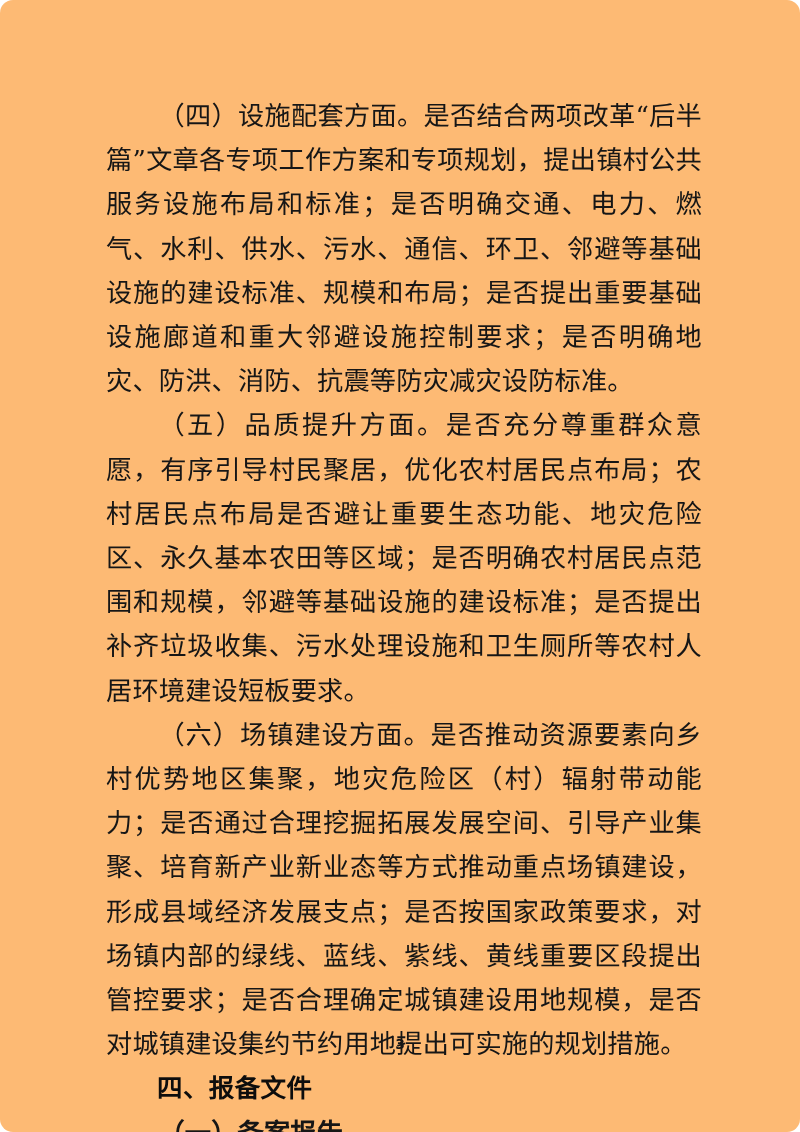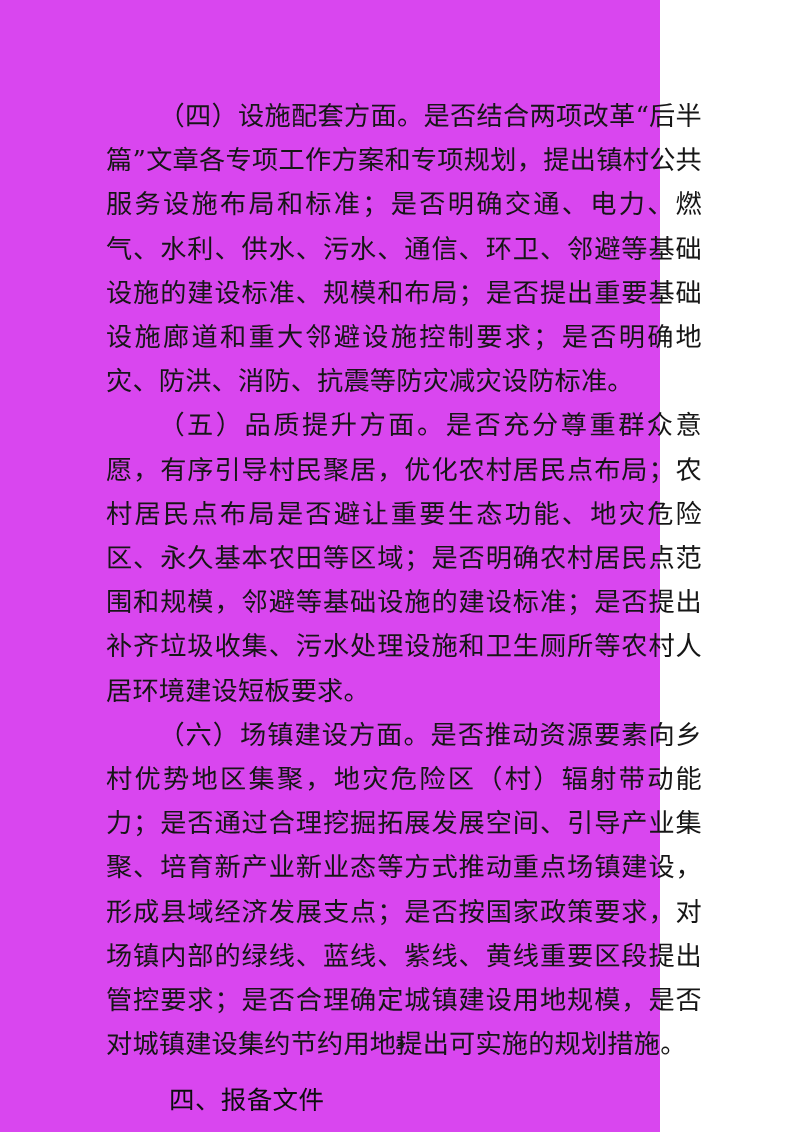--- a/index.html
+++ b/index.html
@@ -15,23 +15,24 @@
     overflow: hidden;
     font-family: "DejaVu Serif", "Liberation Serif", serif;
     color: #141414;
     -webkit-font-smoothing: antialiased;
   }
 
   .page {
     position: absolute;
     left: 0;
     top: 0;
-    width: 660px;
+    width: 800px;
     height: 1132px;
-    background: #d946ef;
+    background: #fdba74;
+    border-radius: 13px;
   }
 
   .text-column {
     position: absolute;
     left: 106px;
     top: 94px;
     width: 596px;
   }
 
   .para {
@@ -44,25 +45,25 @@
     margin: 0;
     word-break: break-all;
     color: #161616;
   }
   .para.indent {
     text-indent: 2em;
   }
 
   .heading {
     font-family: "DejaVu Sans", "Liberation Sans", sans-serif;
-    font-weight: 400;
+    font-weight: 700;
     font-size: 25.5px;
     line-height: 44.2px;
     letter-spacing: 0.4px;
-    margin: 12px;
+    margin: 0;
     text-indent: 2em;
     color: #0d0d0d;
   }
 
   .subheading {
     font-size: 26.2px;
     line-height: 44.2px;
     letter-spacing: 0.2px;
     margin: 0;
     text-indent: 2em;

